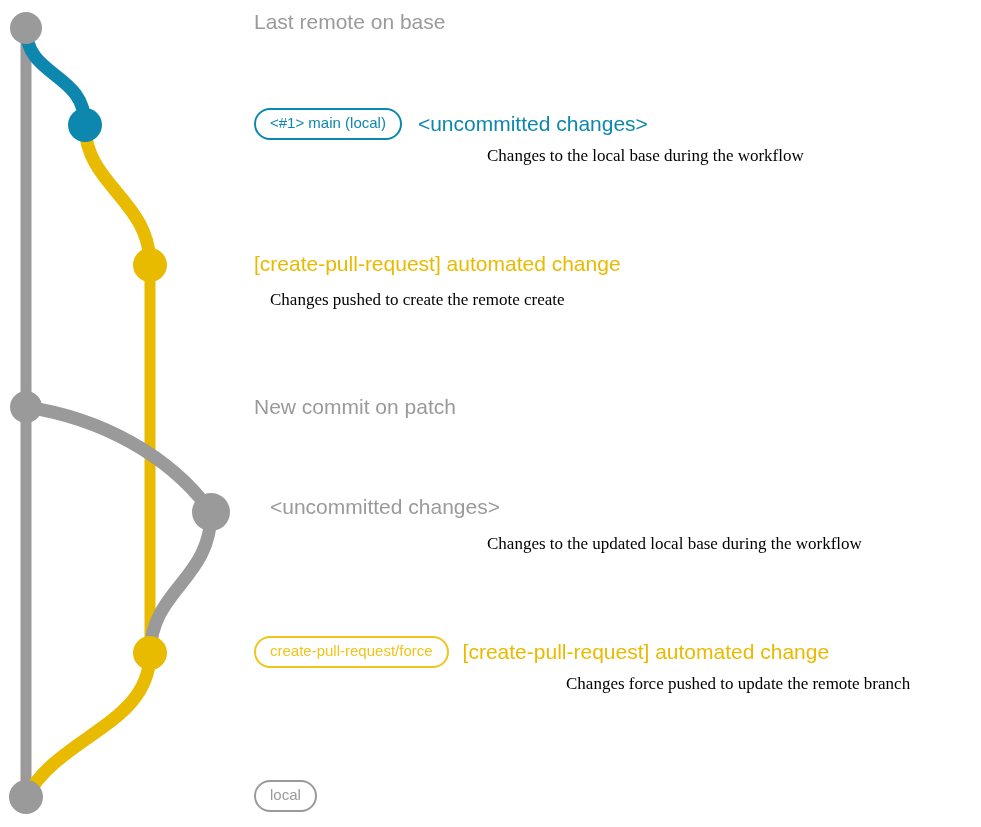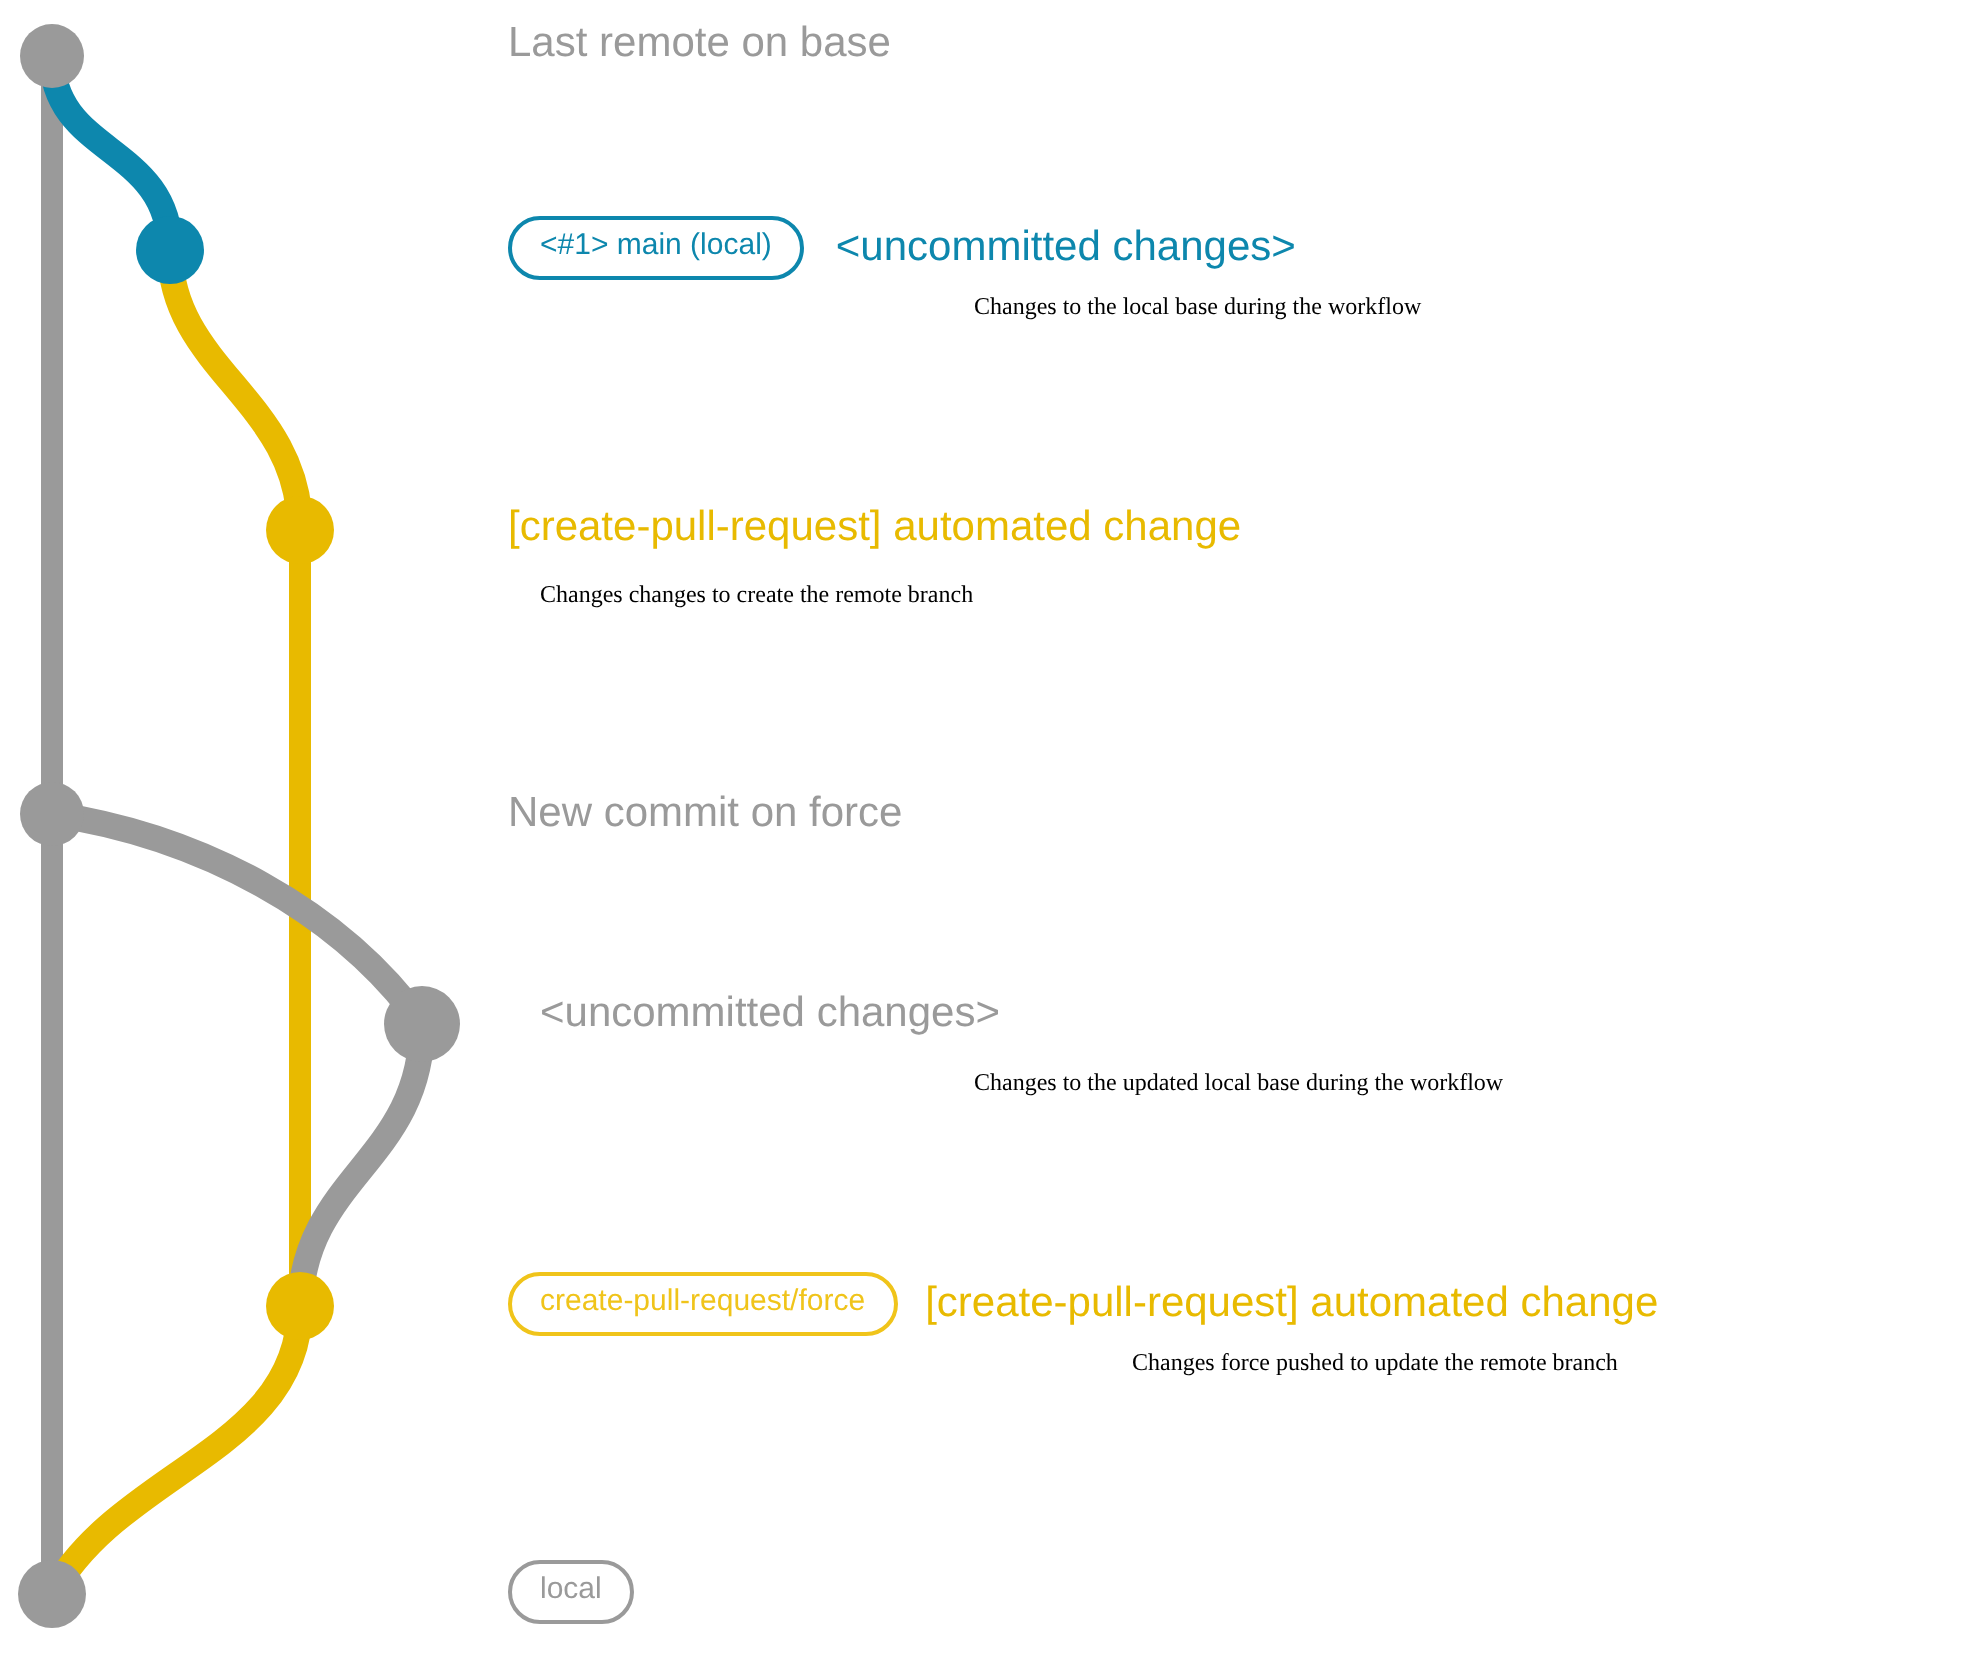--- a/index.html
+++ b/index.html
@@ -47,21 +47,21 @@
   .headline {
     font-family: "Liberation Sans", sans-serif;
     font-size: 21px;
     line-height: 1.05;
     white-space: nowrap;
   }
 
   .sub {
     position: absolute;
     font-family: "Liberation Serif", serif;
-    font-size: 12px;
+    font-size: 17px;
     color: #000000;
     white-space: nowrap;
   }
 
   .c-gray   { color: #9a9a9a; }
   .c-blue   { color: #0d87ad; }
   .c-yellow { color: #e8ba00; }
   .c-yellow-soft { color: #f0c41a; }
 
   .gap { display: inline-block; }
@@ -103,24 +103,24 @@
 <div class="row" style="left:254px; top:108px;">
   <span class="pill c-blue">&lt;#1&gt; main (local)</span>
   <span class="gap" style="width:16px;"></span>
   <span class="headline c-blue">&lt;uncommitted changes&gt;</span>
 </div>
 <div class="sub" style="left:487px; top:146px;">Changes to the local base during the workflow</div>
 
 <div class="row" style="left:254px; top:253px;">
   <span class="headline c-yellow">[create-pull-request] automated change</span>
 </div>
-<div class="sub" style="left:270px; top:290px;">Changes changes to create the remote branch</div>
+<div class="sub" style="left:270px; top:290px;">Changes pushed to create the remote create</div>
 
 <div class="row" style="left:254px; top:396px;">
-  <span class="headline c-gray">New commit on force</span>
+  <span class="headline c-gray">New commit on patch</span>
 </div>
 
 <div class="row" style="left:254px; top:496px;">
   <span class="gap" style="width:16px;"></span>
   <span class="headline c-gray">&lt;uncommitted changes&gt;</span>
 </div>
 <div class="sub" style="left:487px; top:534px;text-align:right;">Changes to the updated local base during the workflow</div>
 
 <div class="row" style="left:254px; top:636px;">
   <span class="pill c-yellow-soft">create-pull-request/force</span>

